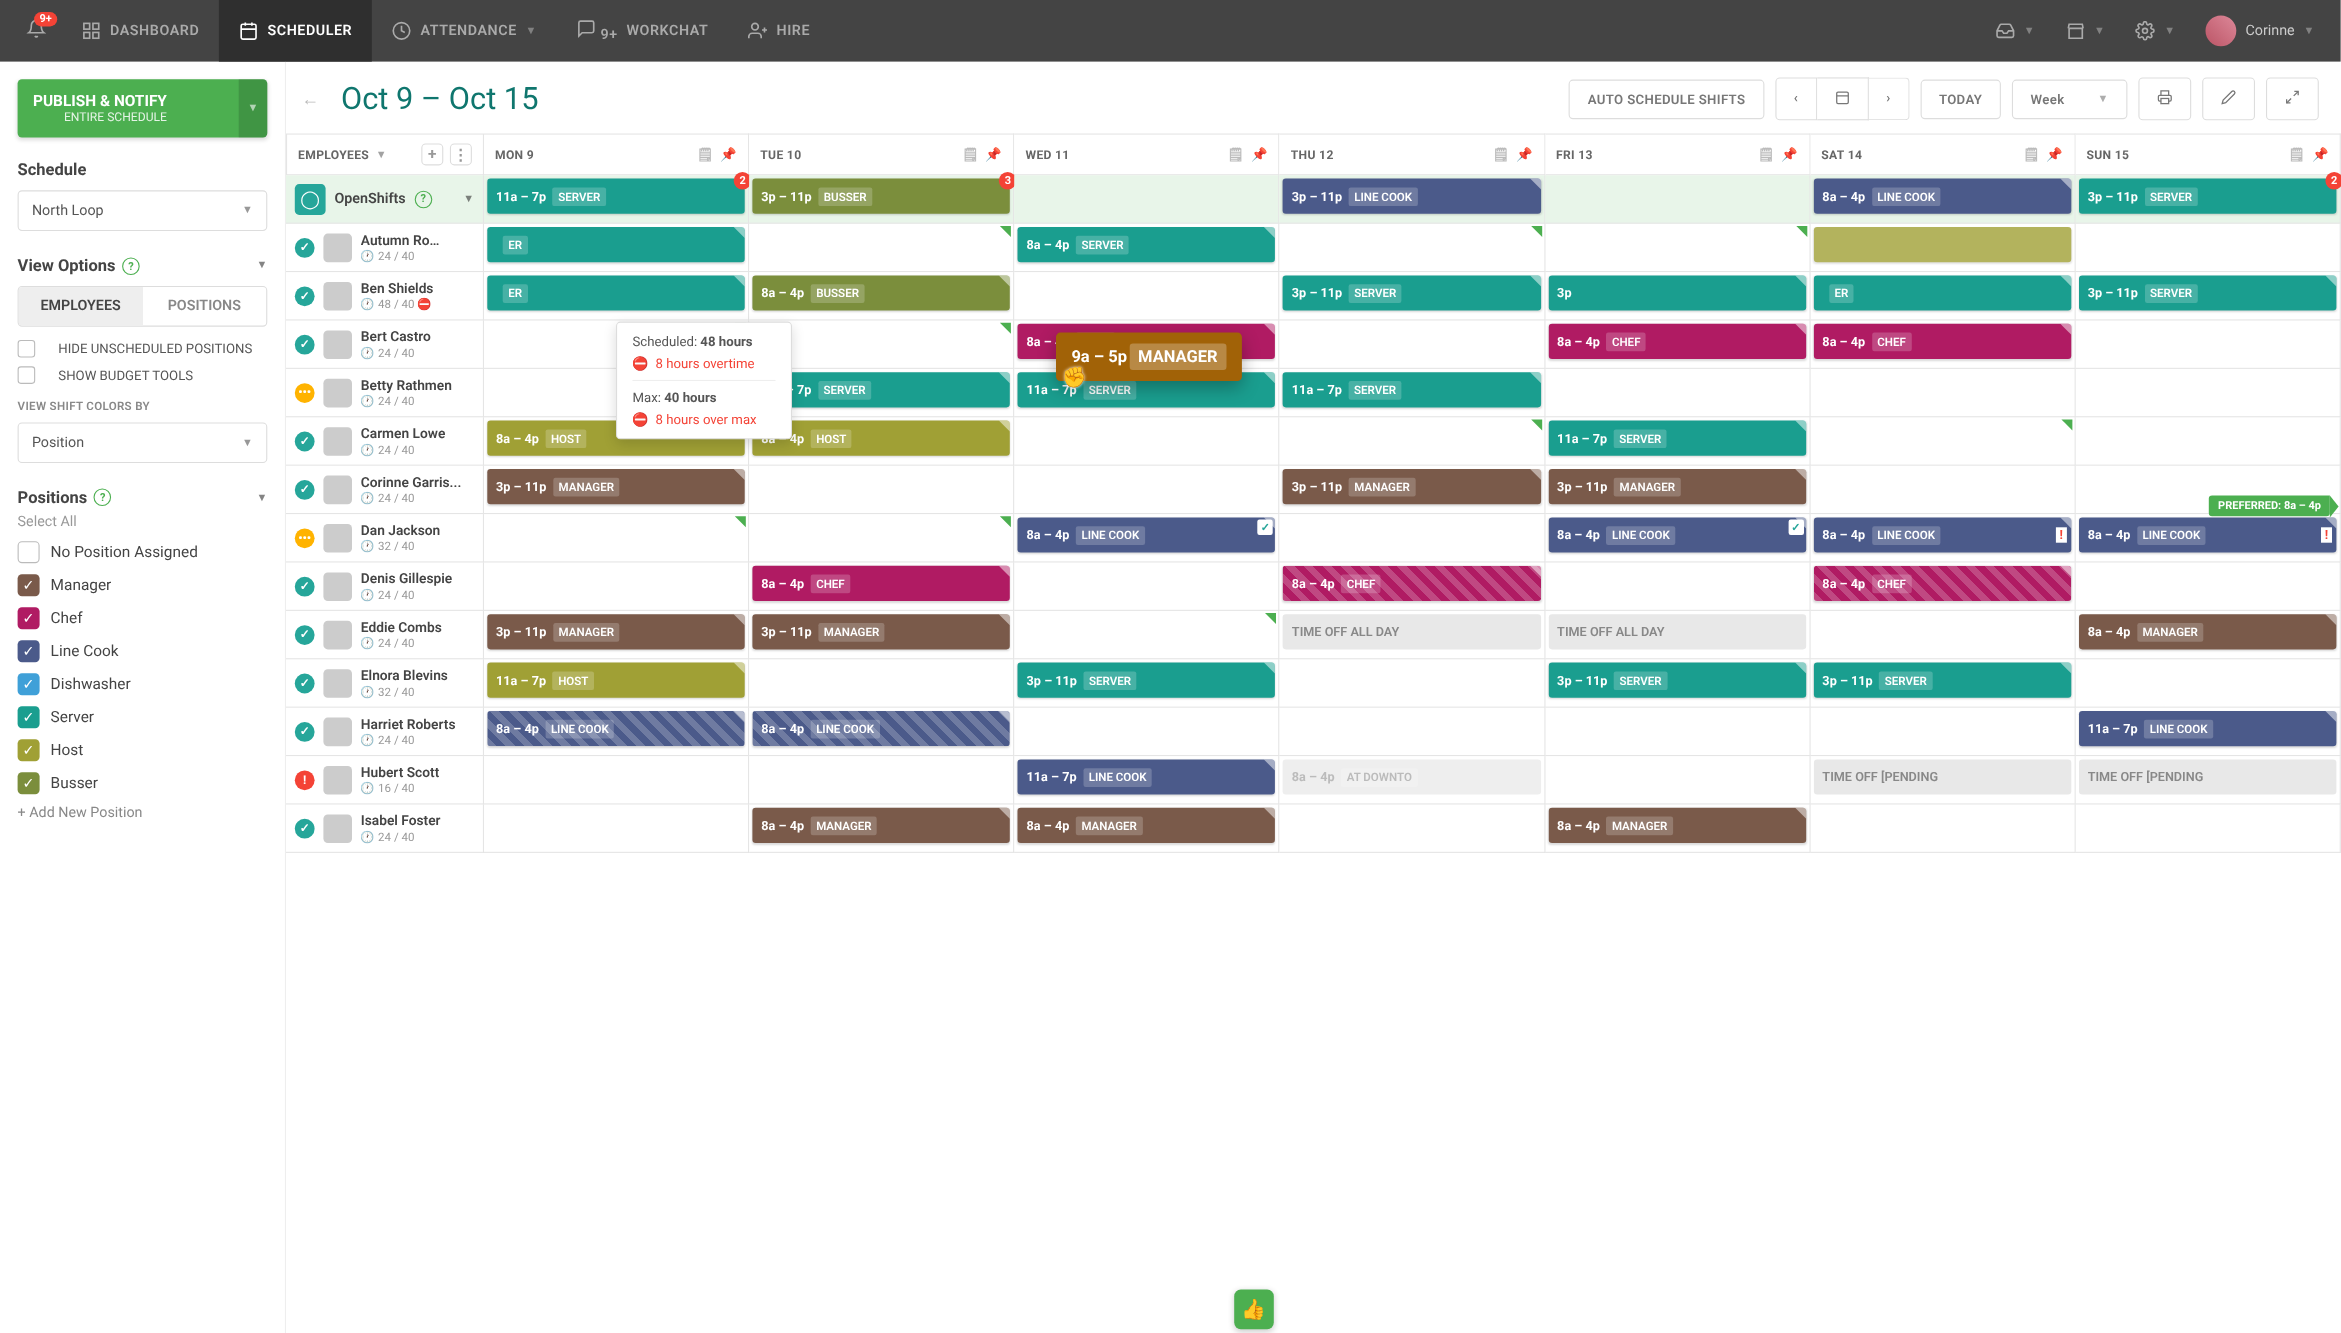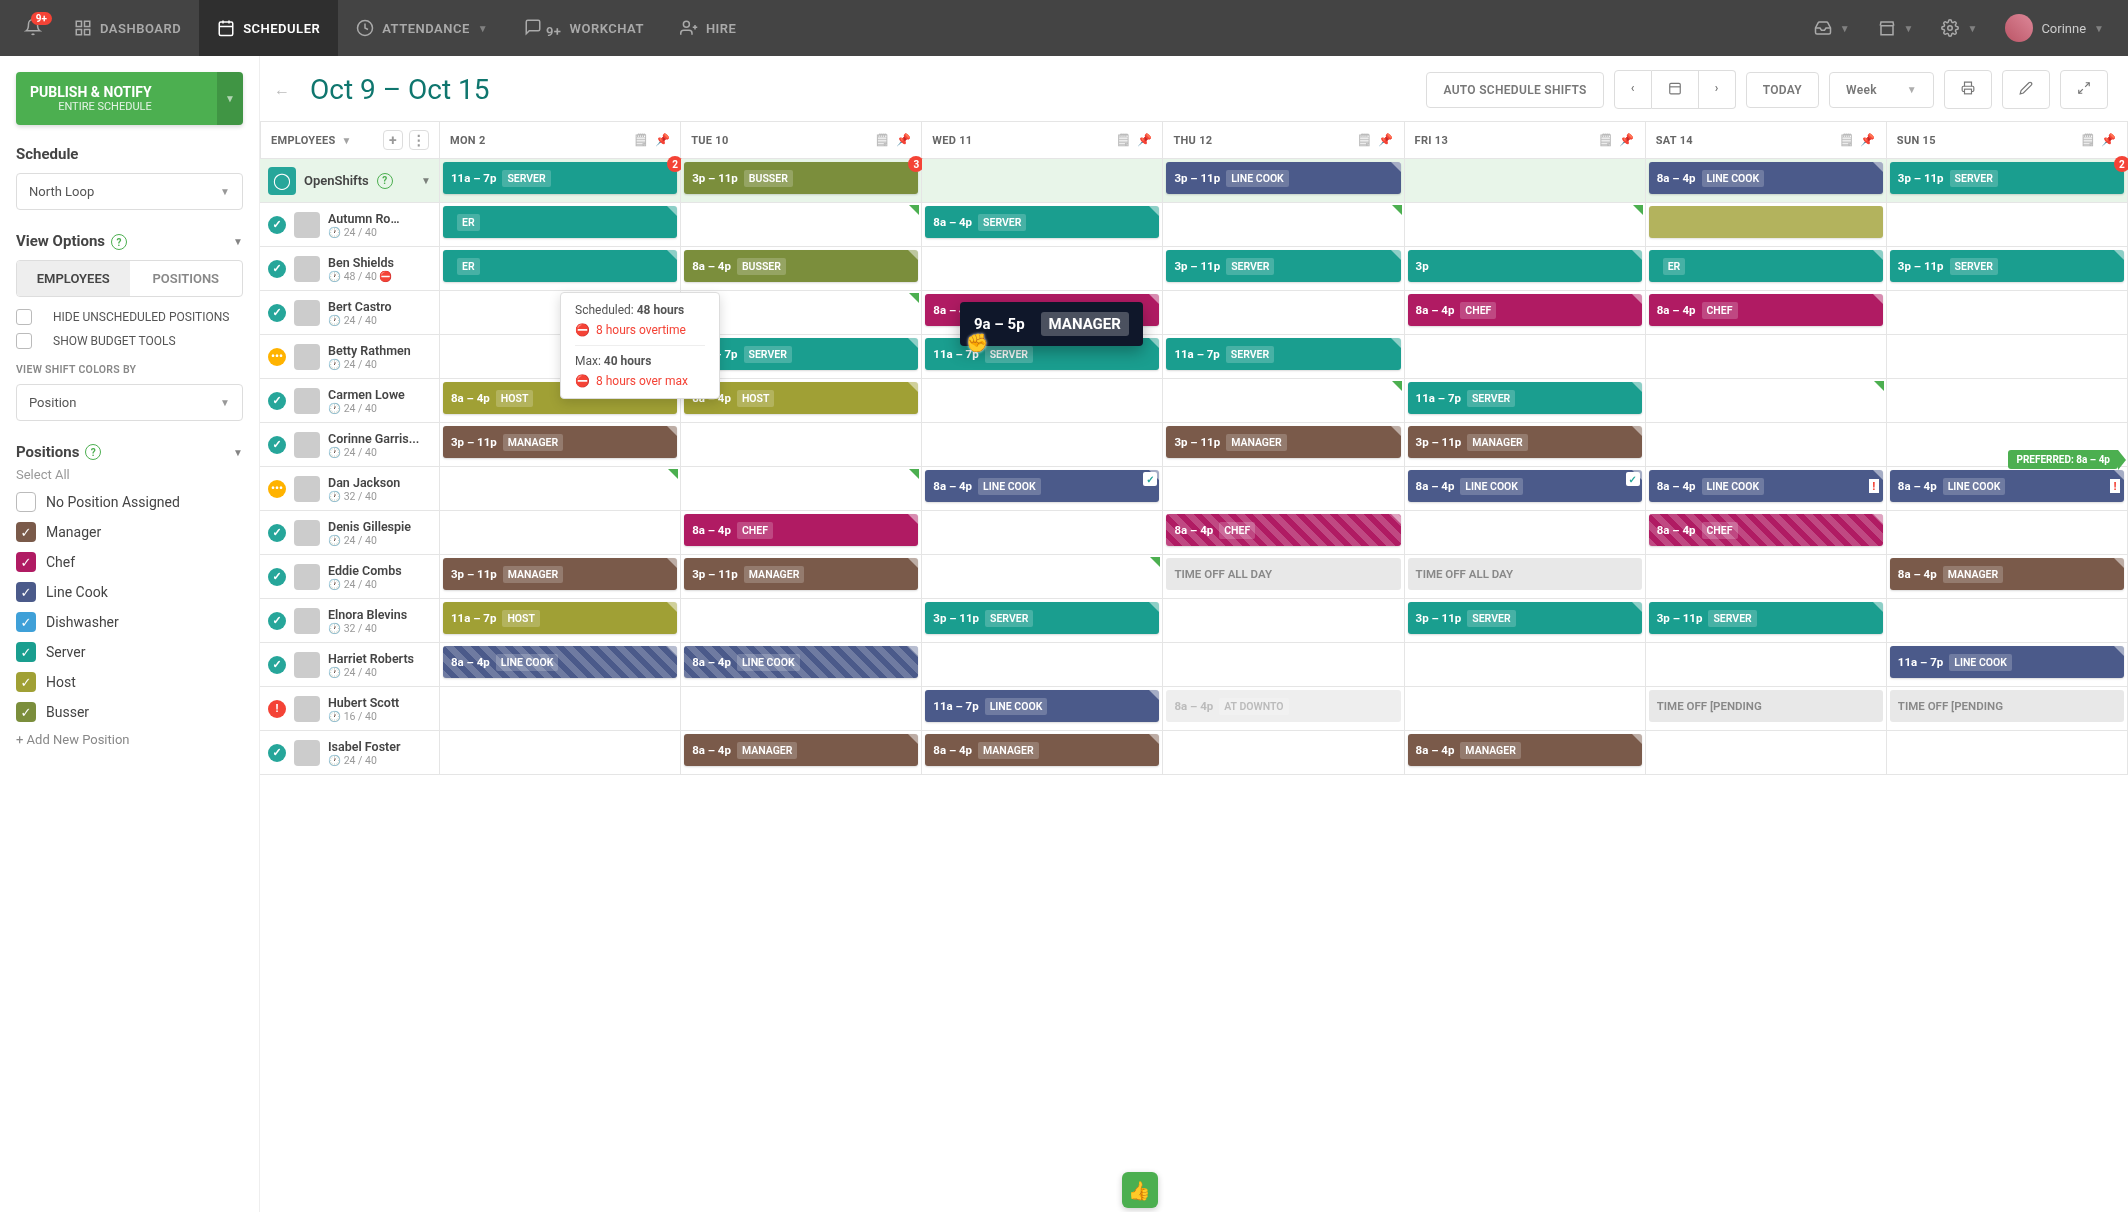--- a/index.html
+++ b/index.html
@@ -84,21 +84,21 @@
 .tri-hint { position: absolute; top: 2px; right: 2px; width: 0; height: 0; border-style: solid; border-width: 0 10px 10px 0; }
 .tri-green { border-color: transparent #4caf50 transparent transparent; }
 .shift .chk-ind { position: absolute; right: 2px; top: 2px; background: #fff; color: #26a69a; width: 14px; height: 14px; border-radius: 2px; font-size: 10px; display: flex; align-items: center; justify-content: center; }
 .shift .excl-ind { position: absolute; right: 4px; top: 50%; transform: translateY(-50%); color: #f44336; font-weight: bold; background: #fff; width: 10px; text-align: center; }
 
 .tooltip { position: absolute; background: #fff; border: 1px solid #ddd; border-radius: 4px; padding: 10px 14px; box-shadow: 0 4px 12px rgba(0,0,0,0.15); z-index: 100; font-size: 12px; min-width: 160px; }
 .tooltip .tl-row { margin-bottom: 6px; color: #555; }
 .tooltip .tl-warn { color: #f44336; display: flex; align-items: center; gap: 6px; }
 .tooltip hr { border: none; border-top: 1px solid #eee; margin: 8px 0; }
 
-.drag-shift { position: absolute; background: #0f172a; color: #fff; padding: 10px 14px; border-radius: 4px; font-size: 15px; font-weight: 700; display: flex; align-items: center; gap: 16px; box-shadow: 0 6px 16px rgba(0,0,0,0.3); z-index: 200; }
+.drag-shift { position: absolute; background: #a16207; color: #fff; padding: 10px 14px; border-radius: 4px; font-size: 15px; font-weight: 700; display: flex; align-items: center; gap: 2px; box-shadow: 0 6px 16px rgba(0,0,0,0.3); z-index: 200; }
 .drag-shift .role { background: rgba(255,255,255,0.25); padding: 3px 8px; border-radius: 3px; }
 .drag-cursor { position: absolute; z-index: 201; font-size: 18px; color: #222; text-shadow: 0 0 3px #fff; }
 
 .pref-tag { position: absolute; background: #4caf50; color: #fff; font-size: 10px; font-weight: 700; padding: 4px 8px; border-radius: 3px 0 3px 3px; z-index: 50; }
 .pref-tag::after { content: ''; position: absolute; right: -8px; top: 0; border-style: solid; border-width: 10px 0 10px 8px; border-color: transparent transparent transparent #4caf50; }
 
 .fab { position: absolute; bottom: 4px; background: #4caf50; color: #fff; width: 36px; height: 36px; border-radius: 6px; display: flex; align-items: center; justify-content: center; font-size: 18px; box-shadow: 0 2px 6px rgba(0,0,0,0.2); z-index: 60; cursor: pointer; }
 .add-link { color: #888; font-size: 13px; cursor: pointer; }
 
 .icon-svg { width: 18px; height: 18px; fill: none; stroke: currentColor; stroke-width: 2; }
@@ -322,21 +322,21 @@
           <div class="emp-hdr">
             <span>EMPLOYEES</span>
             <span class="chev">▼</span>
           </div>
           <div style="display:flex;gap:6px">
             <div class="plus-btn">+</div>
             <div class="plus-btn">⋮</div>
           </div>
         </div>
         <div class="hdr-cell">
-            <span>MON 2</span>
+            <span>MON 9</span>
             <div class="hdr-icons">
               <span>🗒</span>
               <span>📌</span>
             </div>
           </div>
         <div class="hdr-cell">
             <span>TUE 10</span>
             <div class="hdr-icons">
               <span>🗒</span>
               <span>📌</span>

